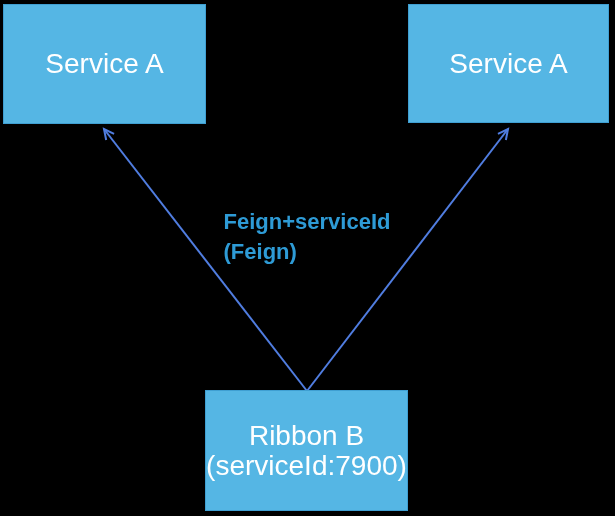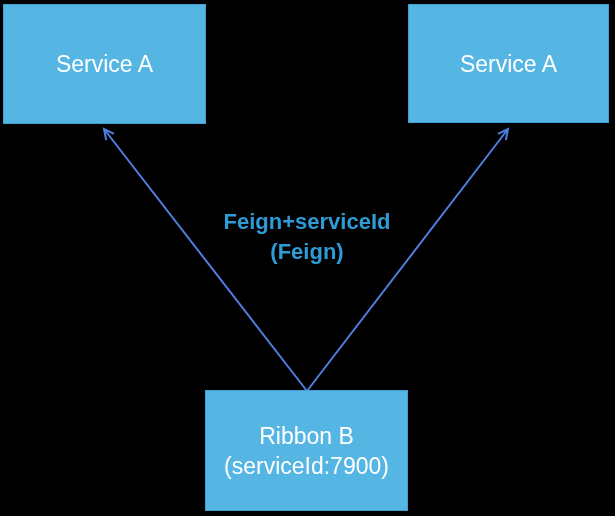--- a/index.html
+++ b/index.html
@@ -26,38 +26,38 @@
   .node {
     position: absolute;
     background: #55B6E4;
     border: 1px solid #3F9FD2;
     box-sizing: border-box;
     display: flex;
     flex-direction: column;
     align-items: center;
     justify-content: center;
     color: #FFFFFF;
-    font-size: 23px;
+    font-size: 28px;
     line-height: 30px;
     text-align: left;
     font-weight: 400;
   }
   .node-a1 { left: 3px;   top: 4px;   width: 203px; height: 120px; }
   .node-a2 { left: 408px; top: 4px;   width: 201px; height: 119px; }
   .node-b  { left: 205px; top: 390px; width: 203px; height: 121px; }
   .edge-label {
     position: absolute;
     left: 307px;
     top: 207px;
     transform: translateX(-50%);
     color: #2E9BD6;
     font-size: 22px;
     line-height: 30px;
     font-weight: 700;
-    text-align: center;
+    text-align: left;
     white-space: nowrap;
   }
 </style>
 </head>
 <body>
 
 <div class="canvas">
 
   <svg class="arrows" viewBox="0 0 615 516" xmlns="http://www.w3.org/2000/svg">
     <defs>

